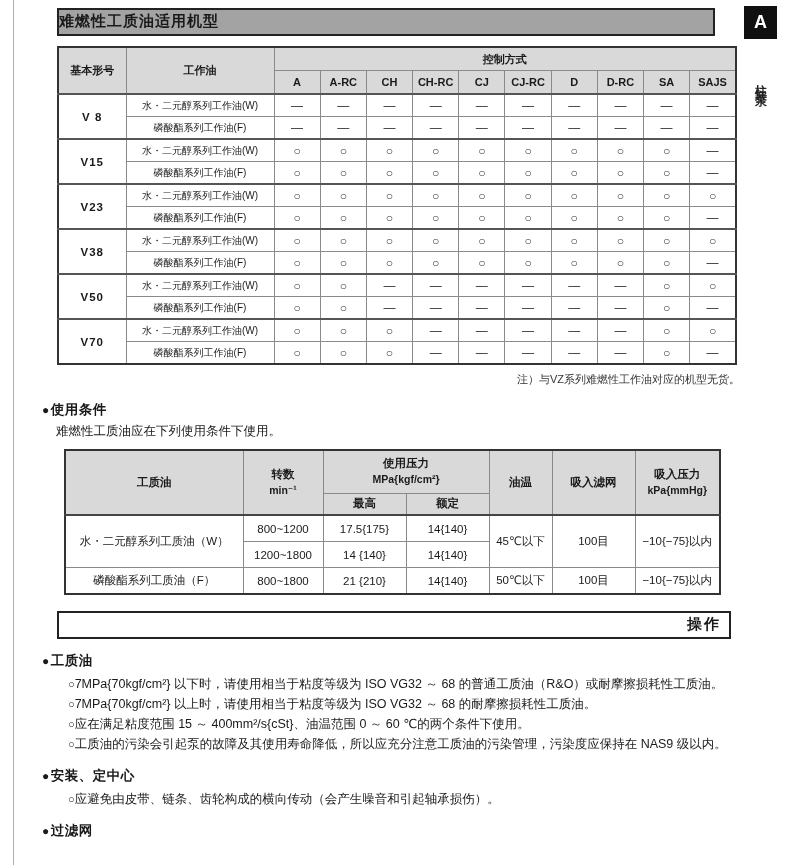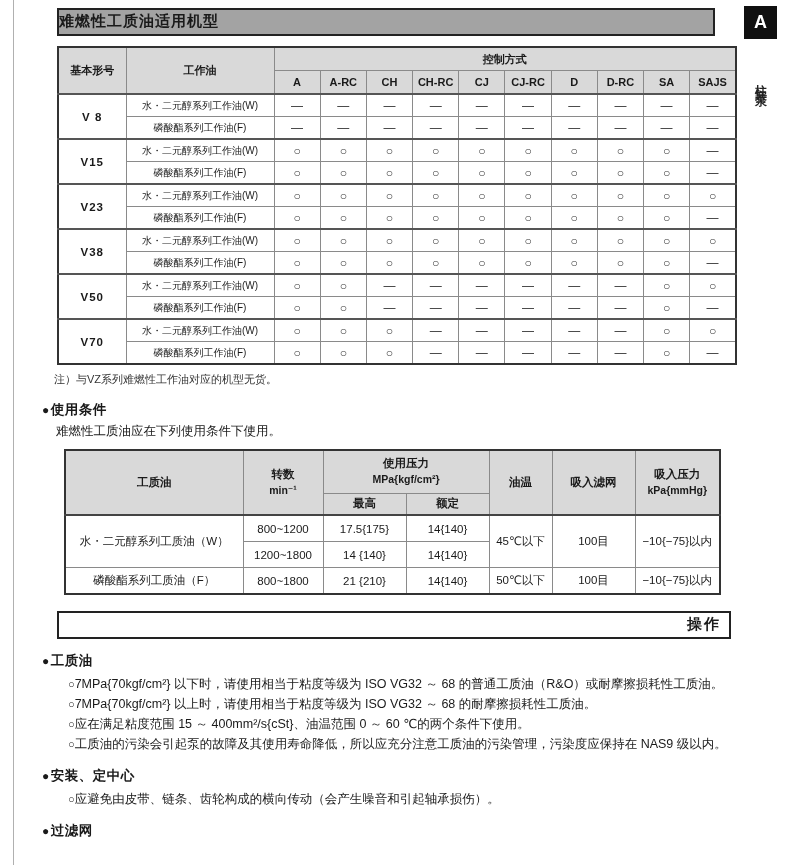--- a/index.html
+++ b/index.html
@@ -40,21 +40,21 @@
   .model-table th { background:#d9d9d9; font-size:11px; font-weight:bold; height:22px; }
   .model-table col.c-model { width:68px; }
   .model-table col.c-oil { width:148px; }
   .model-table td { background:#fff; height:21px; }
   .model-table td.model { font-size:11.5px; font-weight:bold; letter-spacing:1px; }
   .model-table td.oil { font-size:10px; letter-spacing:0; }
   .model-table td.mark { font-size:12px; color:#333; }
   .model-table tr.group-start td { border-top:2px solid #555; }
   .model-table thead tr:last-child th { border-top:1px solid #8a8a8a; }
 
-  .note { font-size:11px; color:#333; margin:7px 0 14px 14px; }
+  .note { font-size:11px; color:#333; margin:7px 0 14px 14px;text-align:right; }
 
   .section-heading { font-size:13.5px; font-weight:bold; margin:10px 0 4px 2px; letter-spacing:0.5px; }
   .section-heading .bullet { font-size:12px; margin-right:1px; }
   .intro { font-size:12.5px; margin:2px 0 9px 16px; }
 
   
   .cond-table { margin-left:24px; width:655px; border:2px solid #333; table-layout:fixed; }
   .cond-table th, .cond-table td {
     border:1px solid #8a8a8a; text-align:center; vertical-align:middle; padding:0 2px;
   }

